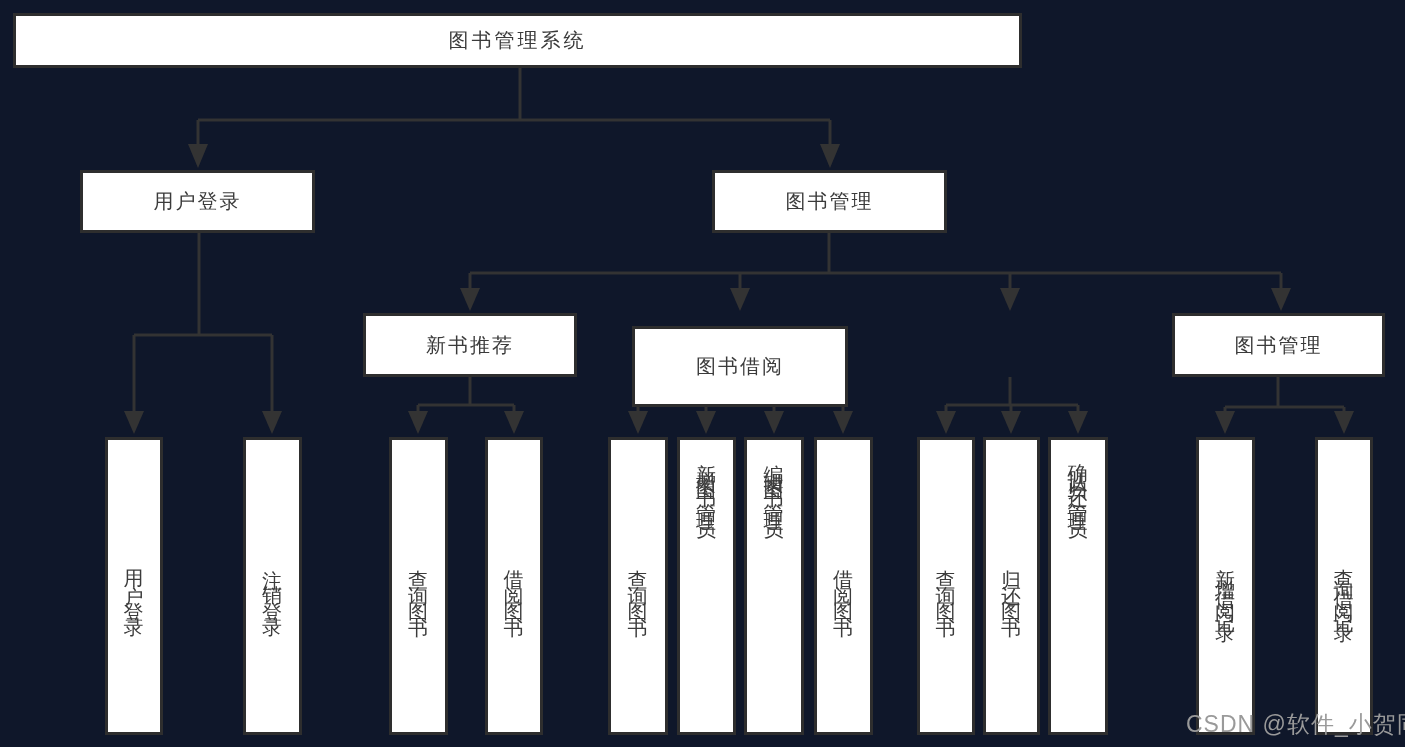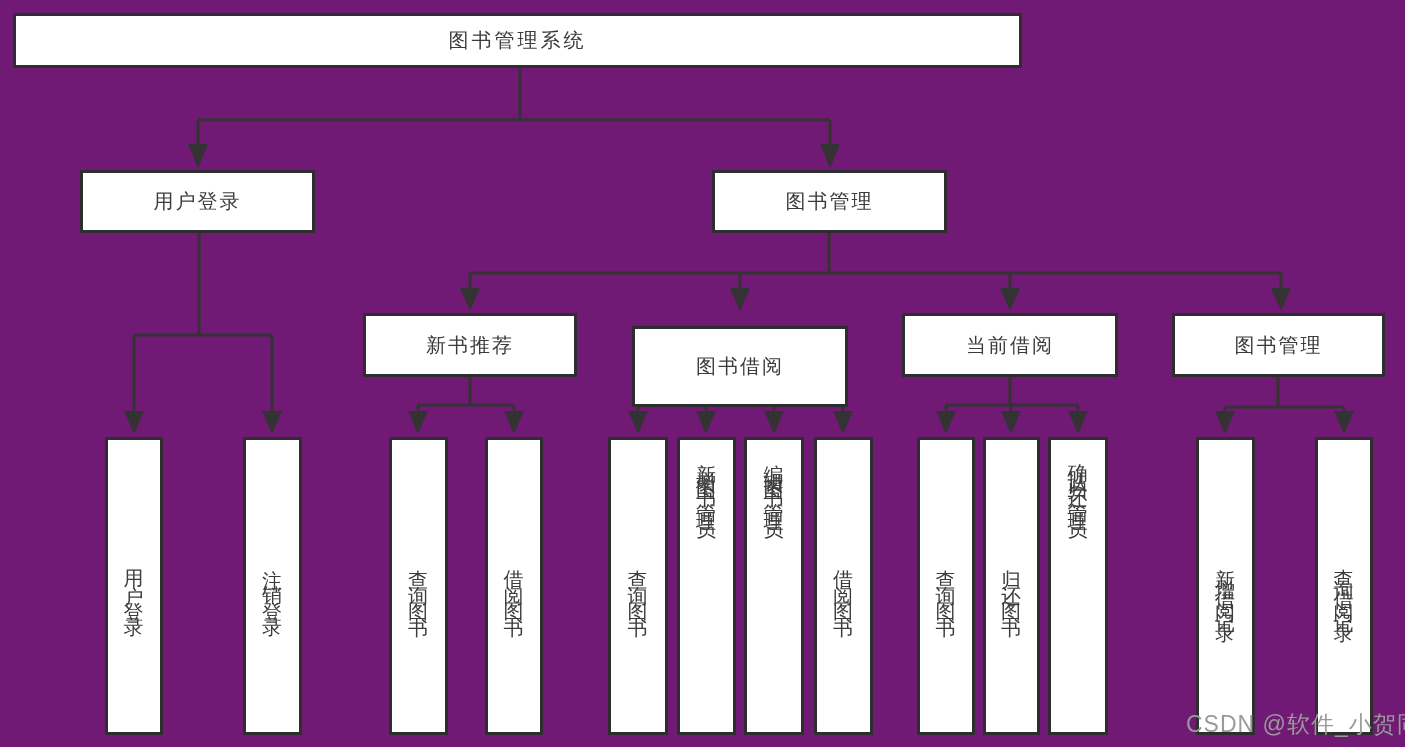--- a/index.html
+++ b/index.html
@@ -4,21 +4,21 @@
 <style>
   html, body {
     margin: 0;
     padding: 0;
     background: #ffffff;
   }
   .canvas {
     position: relative;
     width: 1405px;
     height: 747px;
-    background: #701a75;
+    background: #0f172a;
     font-family: "Liberation Sans", "DejaVu Sans", sans-serif;
     overflow: hidden;
   }
   .connectors {
     position: absolute;
     left: 0;
     top: 0;
     width: 1405px;
     height: 747px;
     z-index: 1;
@@ -152,23 +152,20 @@
   <div class="node hnode" style="left:712px; top:170px; width:235px; height:63px;">
     <span>图书管理</span>
   </div>
 
   <div class="node hnode" style="left:363px; top:313px; width:214px; height:64px;">
     <span>新书推荐</span>
   </div>
   <div class="node hnode" style="left:632px; top:326px; width:216px; height:81px;">
     <span>图书借阅</span>
   </div>
-  <div class="node hnode" style="left:902px; top:313px; width:216px; height:64px;">
-    <span>当前借阅</span>
-  </div>
   <div class="node hnode" style="left:1172px; top:313px; width:213px; height:64px;">
     <span>图书管理</span>
   </div>
 
   <div class="node vnode" style="left:105px; top:437px; width:58px; height:298px;">
     <span class="vtext">用户登录</span>
   </div>
   <div class="node vnode" style="left:243px; top:437px; width:59px; height:298px;">
     <span class="vtext">注销登录</span>
   </div>

